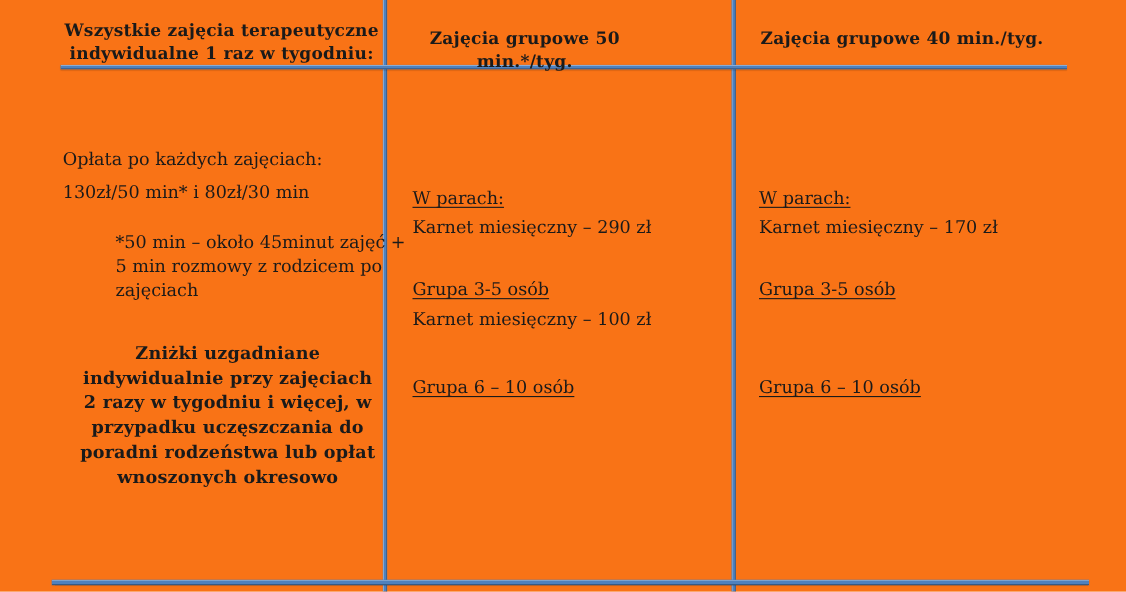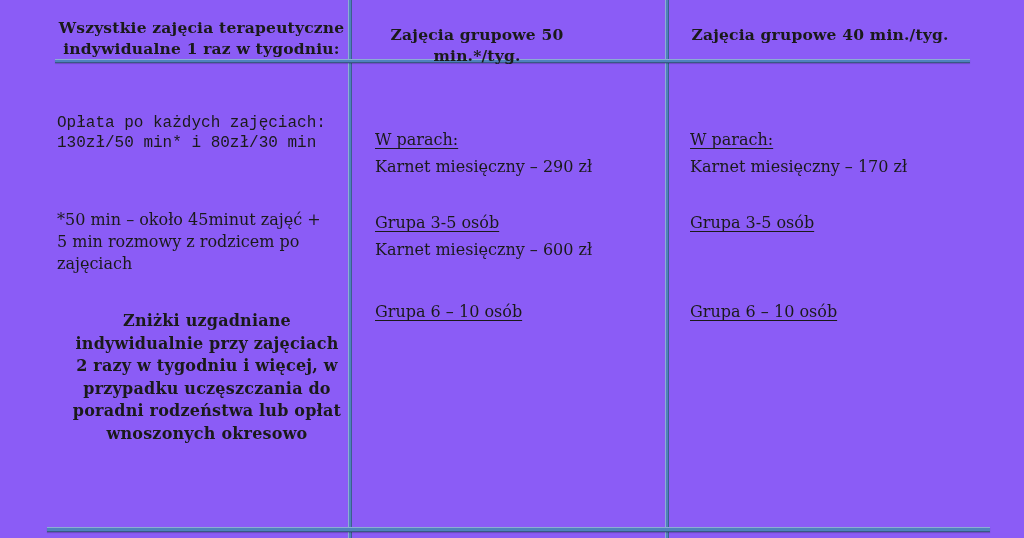--- a/index.html
+++ b/index.html
@@ -4,21 +4,21 @@
 <style>
   html, body {
     margin: 0;
     padding: 0;
     background: #ffffff;
   }
   .page {
     position: relative;
     width: 1024px;
     height: 538px;
-    background: #8b5cf6;
+    background: #f97316;
     overflow: hidden;
     font-family: "DejaVu Serif", "Liberation Serif", serif;
     color: #1a1a1a;
   }
   
   .vline {
     position: absolute;
     top: 0;
     width: 4px;
     height: 538px;
@@ -50,30 +50,31 @@
   .hdr3 { left: 670px; top: 24px; width: 300px; }
 
   
   .para {
     position: absolute;
     left: 57px;
     width: 300px;
     font-size: 16px;
     white-space: pre-line;
   }
-  .col1-fee      { top: 113px; line-height: 20px; font-family: Liberation Mono, monospace; }
-  .col1-note     { top: 209px; line-height: 22px; }
+  .col1-fee      { top: 130px; line-height: 30px; }
+  .col1-note     { top: 209px; line-height: 22px; margin-left: 48px; }
   .col1-discount { top: 310px; line-height: 22.5px; font-weight: bold; letter-spacing: 0.2px; text-align: center; }
 
   
   .group {
     position: absolute;
     font-size: 16px;
     line-height: 27px;
     white-space: nowrap;
+    margin-top: 40px;
   }
   .g-col2 { left: 375px; }
   .g-col3 { left: 690px; }
   .g-row1 { top: 126px; }
   .g-row2 { top: 209px; }
   .g-row3 { top: 298px; }
   .glabel {
     text-decoration: underline;
     text-underline-offset: 3px;
   }
@@ -104,21 +105,21 @@
 przypadku uczęszczania do
 poradni rodzeństwa lub opłat
 wnoszonych okresowo</div>
 
   <div class="group g-col2 g-row1">
     <div class="glabel">W parach:</div>
     <div class="gprice">Karnet miesięczny – 290 zł</div>
   </div>
   <div class="group g-col2 g-row2">
     <div class="glabel">Grupa 3-5 osób</div>
-    <div class="gprice">Karnet miesięczny – 600 zł</div>
+    <div class="gprice">Karnet miesięczny – 100 zł</div>
   </div>
   <div class="group g-col2 g-row3">
     <div class="glabel">Grupa 6 – 10 osób</div>
   </div>
 
   <div class="group g-col3 g-row1">
     <div class="glabel">W parach:</div>
     <div class="gprice">Karnet miesięczny – 170 zł</div>
   </div>
   <div class="group g-col3 g-row2">

